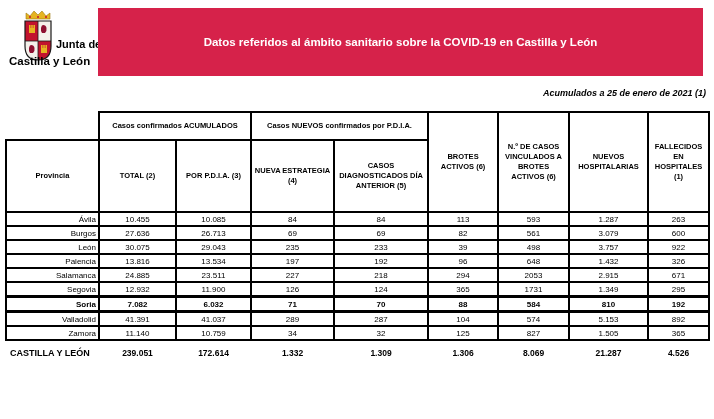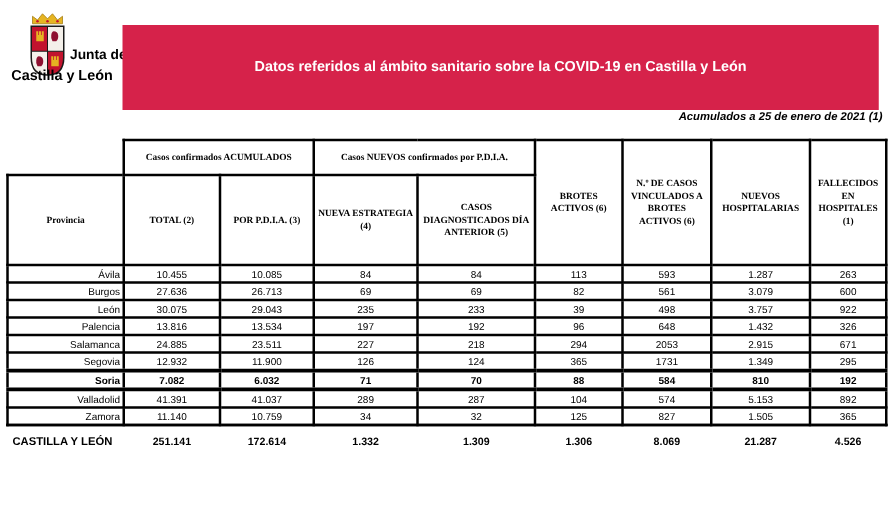--- a/index.html
+++ b/index.html
@@ -15,21 +15,21 @@
   
   .logo { position:absolute; left:8px; top:8px; width:104px; height:70px; }
   .logo svg { position:absolute; left:14px; top:2px; }
   .logo .l1 { position:absolute; left:48px; top:30px; font-size:11px; font-weight:700; white-space:nowrap; }
   .logo .l2 { position:absolute; left:1px;  top:47px; font-size:11.5px; font-weight:700; white-space:nowrap; }
 
   
   .banner {
     position:absolute; left:98px; top:8px; width:605px; height:68px;
     background:#d6224a;
-    display:flex; align-items:center; justify-content:center;margin-top:12px;
+    display:flex; align-items:center; justify-content:center;
   }
   .banner .title {
     color:#fff; font-weight:700; font-size:11.5px; text-align:center;
   }
 
   
   .date-note {
     position:absolute; right:8px; top:88px;
     font-size:9px; font-weight:700; font-style:italic;
     white-space:nowrap;
@@ -38,21 +38,20 @@
   
   .table-wrap { position:absolute; left:5px; top:111px; width:703px; }
   table { border-collapse:collapse; table-layout:fixed; width:703px; }
   th, td { padding:0 2px; overflow:hidden; }
 
   thead th {
     border:2px solid #000;
     font-size:7.5px; font-weight:700;
     text-align:center; vertical-align:middle;
     line-height:1.35;
-    font-family:Liberation Serif, serif;
   }
   thead tr.group-row th { height:26px; }
   thead tr.cols-row  th { height:70px; }
   th.corner { border:none; background:#fff; }
 
   tbody td {
     border:2px solid #000;
     font-size:8px; height:12px;
     text-align:center; vertical-align:middle;
     white-space:nowrap;
@@ -246,21 +245,21 @@
           <td>32</td>
           <td>125</td>
           <td>827</td>
           <td>1.505</td>
           <td>365</td>
         </tr>
       </tbody>
     <tfoot>
         <tr>
           <td class="province">CASTILLA Y LEÓN</td>
-          <td>251.141</td>
+          <td>239.051</td>
           <td>172.614</td>
           <td>1.332</td>
           <td>1.309</td>
           <td>1.306</td>
           <td>8.069</td>
           <td>21.287</td>
           <td>4.526</td>
         </tr>
       </tfoot>
   </table>

